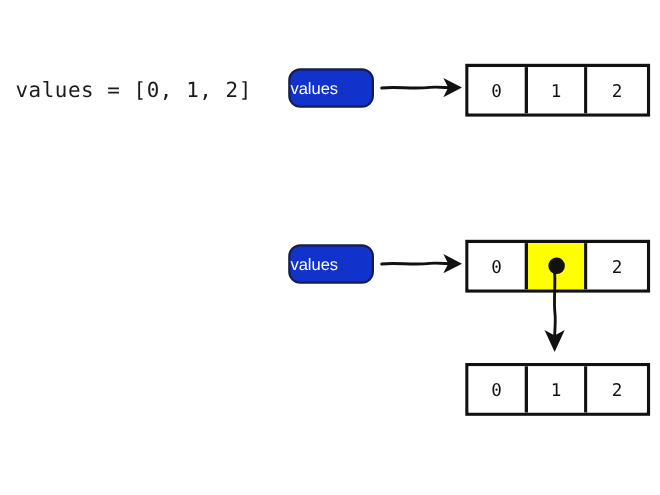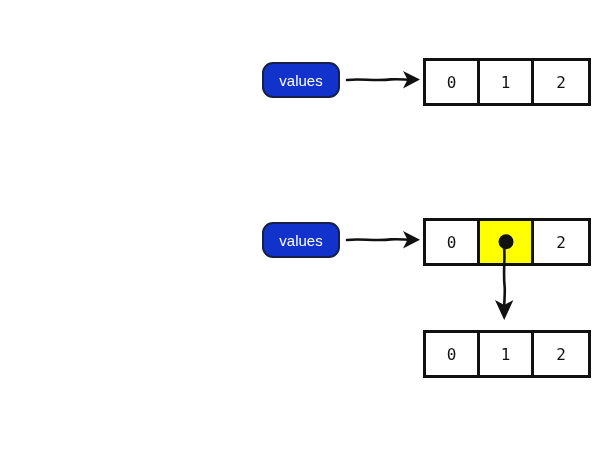--- a/index.html
+++ b/index.html
@@ -38,21 +38,21 @@
   .var-pill {
     position: absolute;
     width: 78px;
     height: 36px;
     border-radius: 11px;
     background: #1133cc;
     border: 2px solid #15204a;
     box-sizing: border-box;
     display: flex;
     align-items: center;
-    justify-content: center;
+    justify-content: flex-start;
     color: #ffffff;
     font-family: "Liberation Sans", sans-serif;
     font-size: 15px;
   }
   #var-pill-1 { left: 262px; top: 62px; }
   #var-pill-2 { left: 262px; top: 222px; }
 
   
   .array-box {
     position: absolute;
@@ -99,20 +99,21 @@
     position: absolute;
     inset: 0;
     pointer-events: none;
   }
 </style>
 </head>
 <body>
 
 <div class="canvas">
 
+  <div class="code-text" id="code-row-1">values = [0, 1, 2]</div>
 
   <div class="var-pill" id="var-pill-1">
     <span>values</span>
   </div>
 
   <div class="array-box" id="array-top">
     <div class="array-cell">0</div>
     <div class="array-cell">1</div>
     <div class="array-cell">2</div>
   </div>

